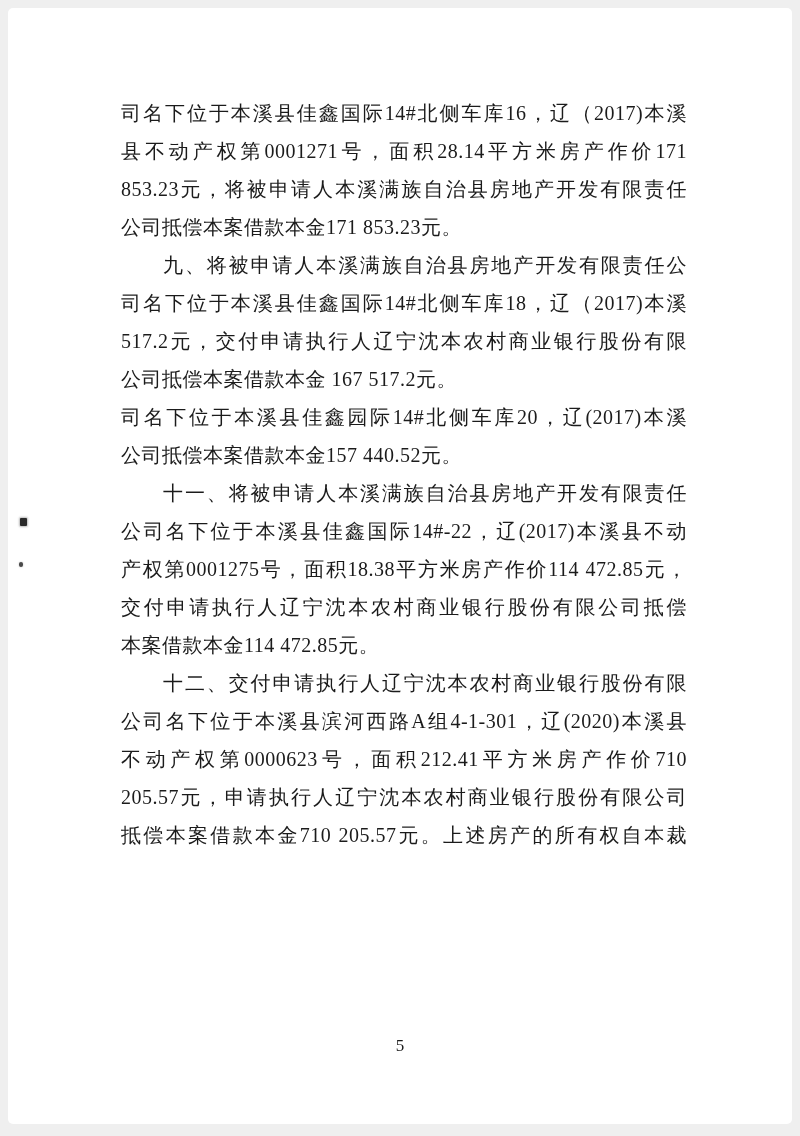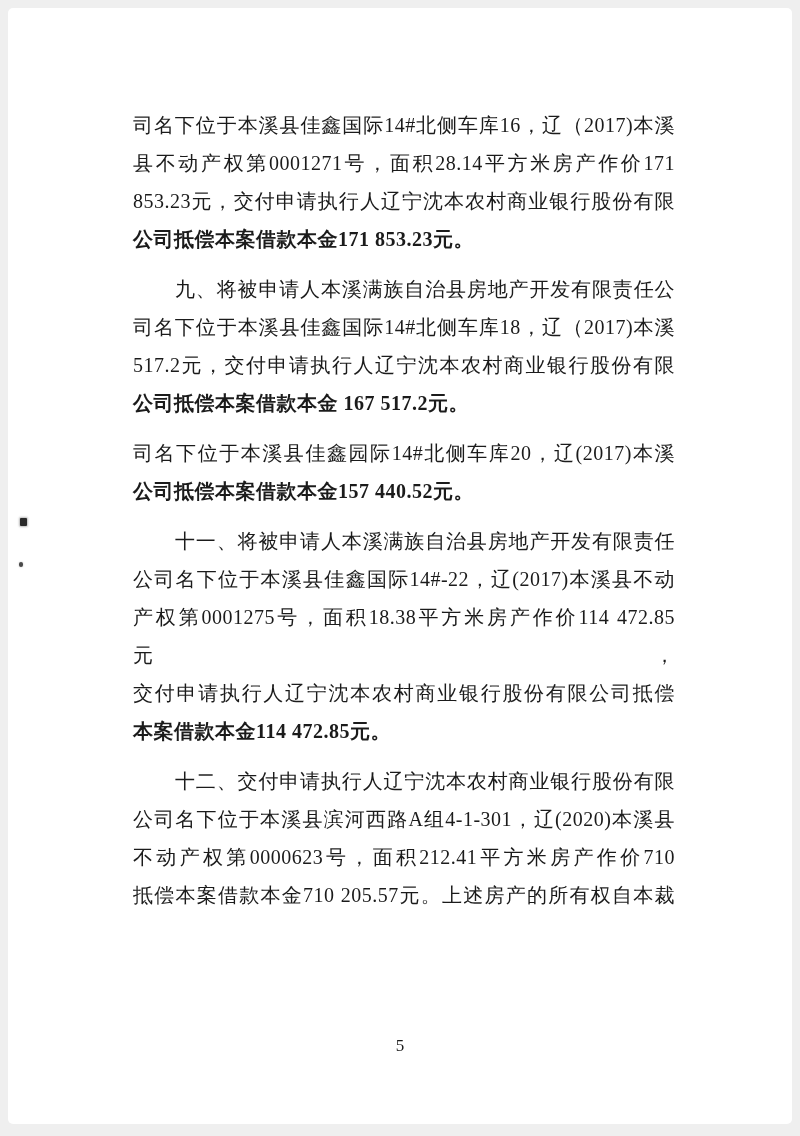--- a/index.html
+++ b/index.html
@@ -19,29 +19,28 @@
     background:var(--page-bg);
     border-radius:5px;
   }
   .text-block{
     position:absolute;left:113px;top:86px;width:566px;
     color:var(--text-color);
     font-size:20px;
     line-height:38px;
     letter-spacing:0.5px;
   }
-  .para{margin:12px;padding:0;}
+  .para{margin:0;padding:0;}
   .line{
     text-align:justify;
     text-align-last:justify;
   }
   .line.para-end{
     text-align:left;
     text-align-last:left;
-    font-weight:bold;
   }
   .line.indent{
     text-indent:42px;
   }
   .page-number{
     position:absolute;left:0;top:1028px;width:784px;
     text-align:center;
     font-size:17px;
     color:var(--text-color);
   }
@@ -58,21 +57,21 @@
 <div class="page">
 
   <div class="speck speck-1"></div>
   <div class="speck speck-2"></div>
 
   <div class="text-block">
 
   <div class="para">
         <div class="line">司名下位于本溪县佳鑫国际14#北侧车库16，辽（2017)本溪</div>
         <div class="line">县不动产权第0001271号，面积28.14平方米房产作价171</div>
-        <div class="line">853.23元，交付申请执行人辽宁沈本农村商业银行股份有限</div>
+        <div class="line">853.23元，将被申请人本溪满族自治县房地产开发有限责任</div>
         <div class="line para-end">公司抵偿本案借款本金171 853.23元。</div>
       </div>
       <div class="para">
         <div class="line indent">九、将被申请人本溪满族自治县房地产开发有限责任公</div>
         <div class="line">司名下位于本溪县佳鑫国际14#北侧车库18，辽（2017)本溪</div>
         <div class="line">517.2元，交付申请执行人辽宁沈本农村商业银行股份有限</div>
         <div class="line para-end">公司抵偿本案借款本金 167 517.2元。</div>
       </div>
       <div class="para">
         <div class="line">司名下位于本溪县佳鑫园际14#北侧车库20，辽(2017)本溪</div>
@@ -82,18 +81,19 @@
         <div class="line indent">十一、将被申请人本溪满族自治县房地产开发有限责任</div>
         <div class="line">公司名下位于本溪县佳鑫国际14#-22，辽(2017)本溪县不动</div>
         <div class="line">产权第0001275号，面积18.38平方米房产作价114 472.85元，</div>
         <div class="line">交付申请执行人辽宁沈本农村商业银行股份有限公司抵偿</div>
         <div class="line para-end">本案借款本金114 472.85元。</div>
       </div>
       <div class="para">
         <div class="line indent">十二、交付申请执行人辽宁沈本农村商业银行股份有限</div>
         <div class="line">公司名下位于本溪县滨河西路A组4-1-301，辽(2020)本溪县</div>
         <div class="line">不动产权第0000623号，面积212.41平方米房产作价710</div>
+        <div class="line">205.57元，申请执行人辽宁沈本农村商业银行股份有限公司</div>
         <div class="line">抵偿本案借款本金710 205.57元。上述房产的所有权自本裁</div>
       </div>
     </div>
 
   <div class="page-number">5</div>
 </div>
 
 </body></html>

